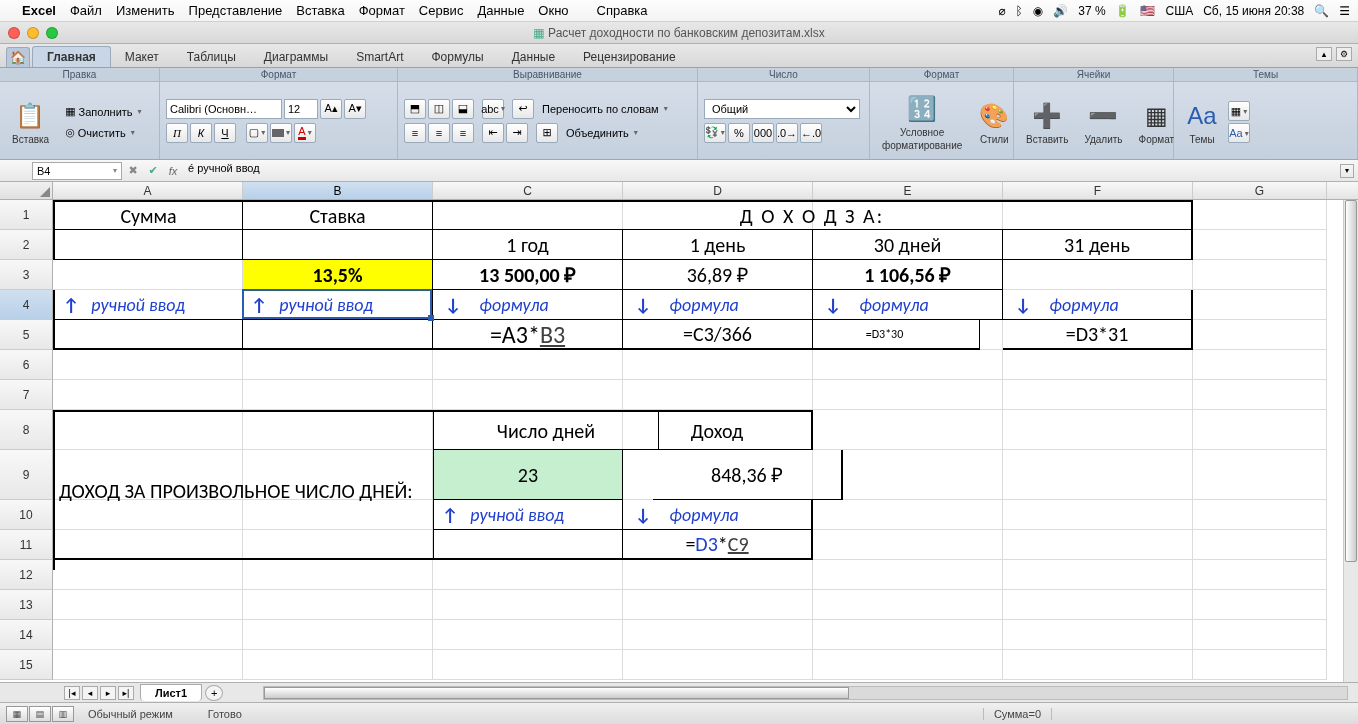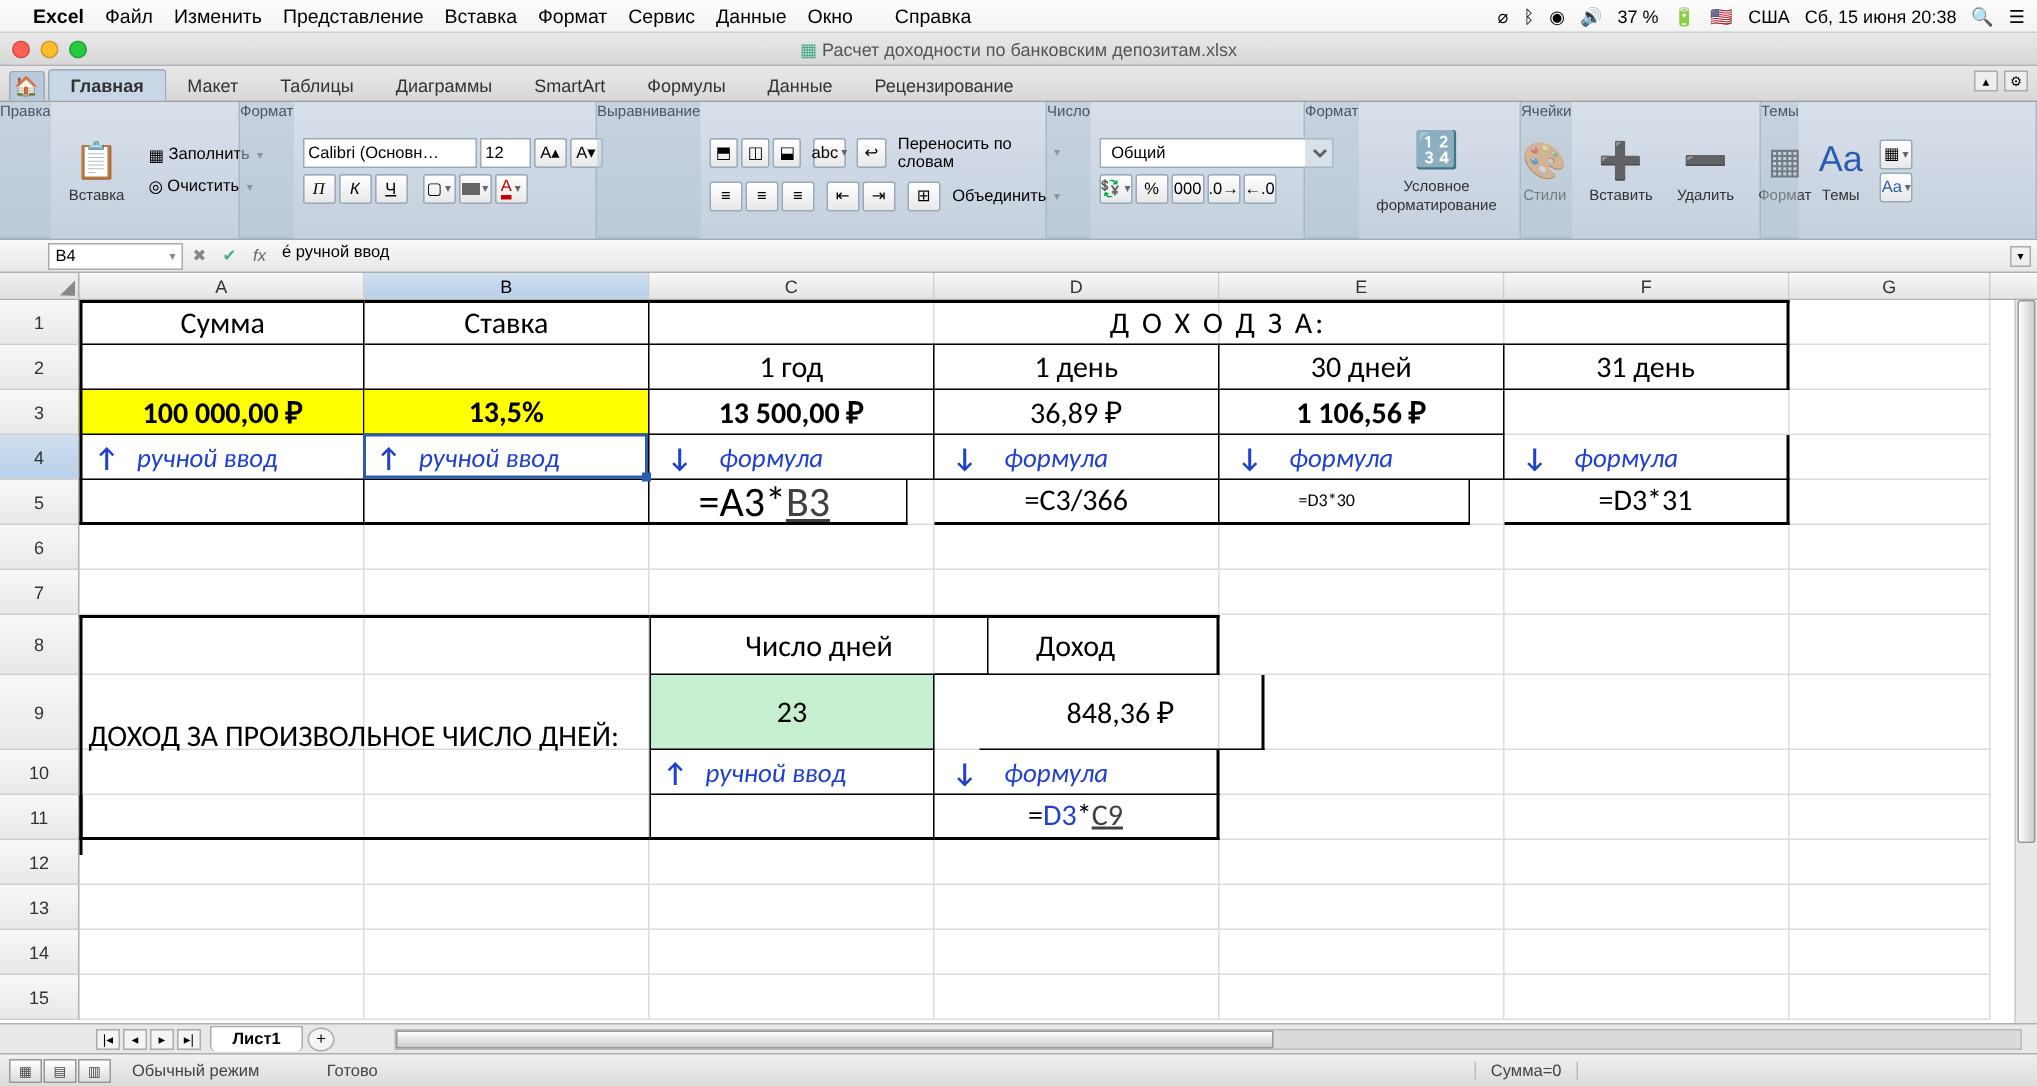--- a/index.html
+++ b/index.html
@@ -24,21 +24,21 @@
 
 .ribbon-tabs { height:24px; background:linear-gradient(#e8e8e8,#d8d8d8); display:flex; align-items:flex-end; padding-left:6px; border-bottom:1px solid #a0a0a0; position:relative;}
 .ribbon-tabs .home-icon { width:24px; height:20px; background:#b8c9dc; border:1px solid #9ab; border-bottom:none; border-radius:3px 3px 0 0; display:flex; align-items:center; justify-content:center; margin-right:2px; font-size:13px;}
 .ribbon-tabs .tab { padding:3px 14px; font-size:12px; color:#333; cursor:default; }
 .ribbon-tabs .tab.active { background:#c8d6e5; border:1px solid #9ab; border-bottom:none; border-radius:3px 3px 0 0; font-weight:bold;}
 .ribbon-tabs .collapse { position:absolute; right:6px; top:3px; display:flex; gap:4px; }
 .ribbon-tabs .collapse span { width:16px; height:14px; border:1px solid #aaa; background:#eee; font-size:9px; text-align:center; line-height:12px;}
 
 
 .ribbon { height:92px; background:linear-gradient(#d8e0ea,#c5d0de); border-bottom:1px solid #9ab; display:flex; position:relative; overflow:hidden;}
-.rgroup { border-right:1px solid #aab8c8; display:flex; flex-direction:row; }
+.rgroup { border-right:1px solid #aab8c8; display:flex; flex-direction:column; }
 .rgroup .glabel { text-align:center; font-size:10px; color:#4a5568; padding:1px 0; background:rgba(180,195,210,.5); border-bottom:1px solid #aab8c8;}
 .rgroup .gbody { flex:1; display:flex; align-items:center; padding:4px 6px; gap:4px; }
 
 .bigbtn { display:flex; flex-direction:column; align-items:center; justify-content:center; gap:2px; padding:2px 6px; font-size:10px; color:#333; height:72px; }
 .bigbtn .ico { width:32px; height:32px; display:flex; align-items:center; justify-content:center; font-size:24px; }
 .smbtn { display:inline-flex; align-items:center; gap:3px; padding:2px 5px; font-size:11px; border:1px solid transparent; border-radius:3px;}
 .vstack { display:flex; flex-direction:column; gap:2px; }
 .hstack { display:flex; gap:2px; align-items:center; }
 .iconbox { width:22px; height:20px; border:1px solid #9ab; background:linear-gradient(#fff,#e8e8e8); display:inline-flex; align-items:center; justify-content:center; font-size:11px; border-radius:2px;}
 .dd::after { content:"▾"; font-size:8px; margin-left:2px; color:#666;}
@@ -461,21 +461,20 @@
       <div class="data thick-t thin-r thin-b" style="left:190px;top:0;width:190px;height:30px;justify-content:center;font-size:20px">Ставка</div>
       <div class="data thick-t thick-r thin-b" style="left:380px;top:0;width:760px;height:30px;justify-content:center;font-size:20px;letter-spacing:2px">Д О Х О Д   З А:</div>
 
       <div class="data thick-l thin-r thin-b" style="left:0;top:30px;width:190px;height:30px"></div>
       <div class="data thin-r thin-b" style="left:190px;top:30px;width:190px;height:30px"></div>
       <div class="data thin-r thin-b" style="left:380px;top:30px;width:190px;height:30px;justify-content:center;font-size:20px">1 год</div>
       <div class="data thin-r thin-b" style="left:570px;top:30px;width:190px;height:30px;justify-content:center;font-size:20px">1 день</div>
       <div class="data thin-r thin-b" style="left:760px;top:30px;width:190px;height:30px;justify-content:center;font-size:20px">30 дней</div>
       <div class="data thick-r thin-b" style="left:950px;top:30px;width:190px;height:30px;justify-content:center;font-size:20px">31 день</div>
 
-      <div class="data thick-l thin-r thin-b" style="left:0;top:60px;width:190px;height:30px;justify-content:center;font-size:20px;font-weight:bold;background:#ffff00">100 000,00 ₽</div>
       <div class="data thin-r thin-b" style="left:190px;top:60px;width:190px;height:30px;justify-content:center;font-size:20px;font-weight:bold;background:#ffff00">13,5%</div>
       <div class="data thin-r thin-b" style="left:380px;top:60px;width:190px;height:30px;justify-content:center;font-size:20px;font-weight:bold">13 500,00 ₽</div>
       <div class="data thin-r thin-b" style="left:570px;top:60px;width:190px;height:30px;justify-content:center;font-size:20px;font-weight:normal">36,89 ₽</div>
       <div class="data thin-r thin-b" style="left:760px;top:60px;width:190px;height:30px;justify-content:center;font-size:20px;font-weight:bold">1 106,56 ₽</div>
 
       <div class="data thick-l thin-r thin-b" style="left:0;top:90px;width:190px;height:30px;justify-content:flex-start;padding:0 8px;gap:12px">
           <span class="arrow-up">↑</span>
           <span class="bluei">ручной ввод</span>
         </div>
       <div class="data thin-r thin-b" style="left:190px;top:90px;width:190px;height:30px;justify-content:flex-start;padding:0 8px;gap:12px">
@@ -494,21 +493,21 @@
           <span class="arrow-down">↓</span>
           <span class="bluei">формула</span>
         </div>
       <div class="data thick-r thin-b" style="left:950px;top:90px;width:190px;height:30px;justify-content:flex-start;padding:0 12px;gap:18px">
           <span class="arrow-down">↓</span>
           <span class="bluei">формула</span>
         </div>
 
       <div class="data thick-l thick-b thin-r" style="left:0;top:120px;width:190px;height:30px"></div>
       <div class="data thick-b thin-r" style="left:190px;top:120px;width:190px;height:30px"></div>
-      <div class="data thick-b thin-r" style="left:362px;top:120px;width:190px;height:30px;justify-content:center;font-size:28px">
+      <div class="data thick-b thin-r" style="left:380px;top:120px;width:190px;height:30px;justify-content:center;font-size:24px">
           <span>=A3*</span>
           <span class="greenref">B3</span>
         </div>
       <div class="data thick-b thin-r" style="left:570px;top:120px;width:190px;height:30px;justify-content:center;font-size:20px">=C3/366</div>
       <div class="data thick-b thin-r" style="left:737px;top:120px;width:190px;height:30px;justify-content:center;font-size:12px">=D3*30</div>
       <div class="data thick-b thick-r" style="left:950px;top:120px;width:190px;height:30px;justify-content:center;font-size:20px">=D3*31</div>
 
       <div class="data thick-t thick-l" style="left:0;top:210px;width:380px;height:160px;font-size:20px;padding:0 4px;align-items:center">
           <span style="line-height:28px">ДОХОД ЗА ПРОИЗВОЛЬНОЕ ЧИСЛО ДНЕЙ:</span>
         </div>
@@ -558,15 +557,15 @@
     </div>
 </div>
 
 <div class="statusbar">
   <div class="viewbtns">
     <span>▦</span>
     <span>▤</span>
     <span>▥</span>
   </div>
   <span>Обычный режим</span>
-  <span style="margin-left:31px">Готово</span>
+  <span style="margin-left:21px">Готово</span>
   <span class="sum">Сумма=0</span>
 </div>
 
 </body></html>

